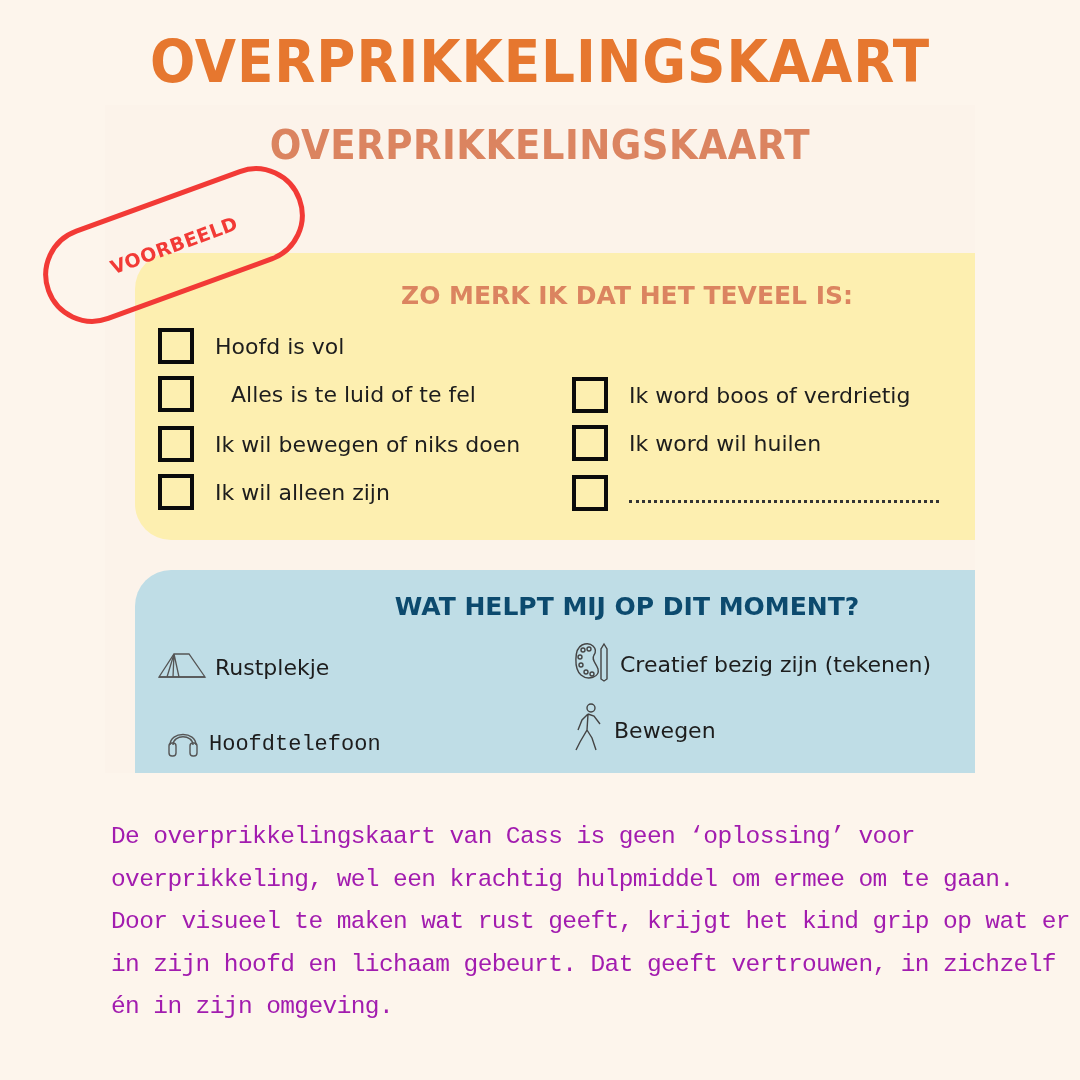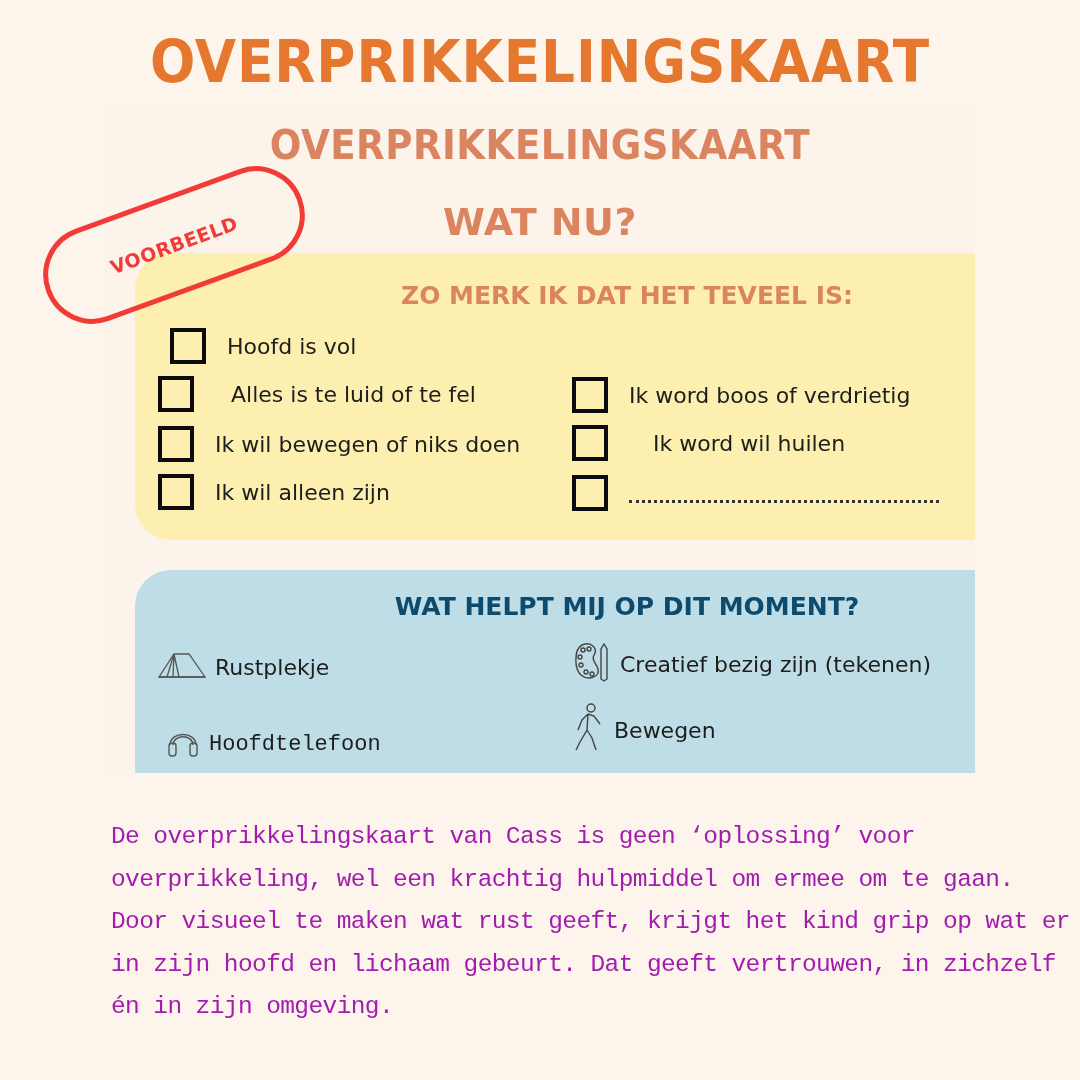--- a/index.html
+++ b/index.html
@@ -90,47 +90,46 @@
     margin-left: 44px;
   }
 </style>
 </head>
 <body>
 
 <h1 class="main-title">OVERPRIKKELINGSKAART</h1>
 
 <div class="card-image">
   <div class="card-title t1">OVERPRIKKELINGSKAART</div>
-  <div class="card-title t2">WAT NU?</div>
 
   <div class="box yellow">
     <div class="box-heading">ZO MERK IK DAT HET TEVEEL IS:</div>
 
-    <div class="check-item" style="left:35px; top:75px;text-align:center;">
+    <div class="check-item" style="left:23px; top:75px;text-align:center;">
       <span class="checkbox"></span>
       <span>Hoofd is vol</span>
     </div>
     <div class="check-item" style="left:23px; top:123px;gap:16px;">
       <span class="checkbox"></span>
       <span>Alles is te luid of te fel</span>
     </div>
     <div class="check-item" style="left:23px; top:173px;">
       <span class="checkbox"></span>
       <span>Ik wil bewegen of niks doen</span>
     </div>
     <div class="check-item" style="left:23px; top:221px;">
       <span class="checkbox"></span>
       <span>Ik wil alleen zijn</span>
     </div>
 
     <div class="check-item" style="left:437px; top:124px;">
       <span class="checkbox"></span>
       <span>Ik word boos of verdrietig</span>
     </div>
-    <div class="check-item" style="left:437px; top:172px;gap:24px;">
+    <div class="check-item" style="left:437px; top:172px;">
       <span class="checkbox"></span>
       <span>Ik word wil huilen</span>
     </div>
     <div class="check-item" style="left:437px; top:222px;">
       <span class="checkbox"></span>
       <span class="dots"></span>
     </div>
   </div>
 
   <div class="box blue">

